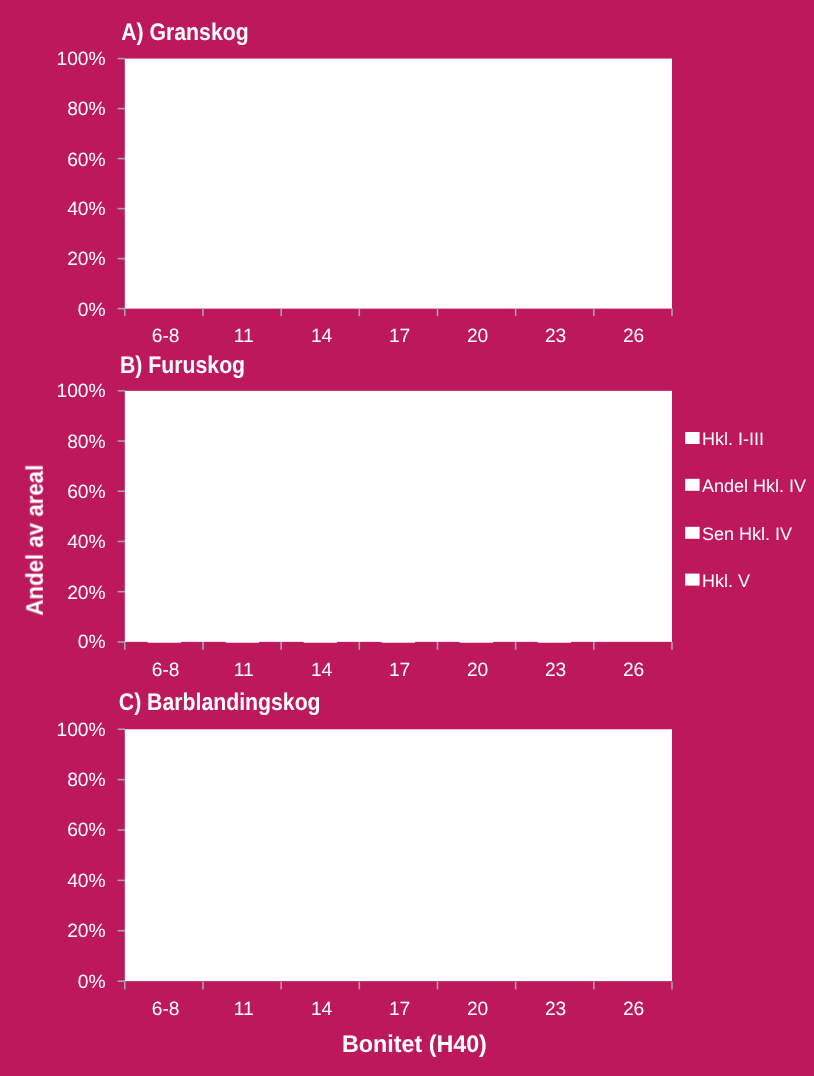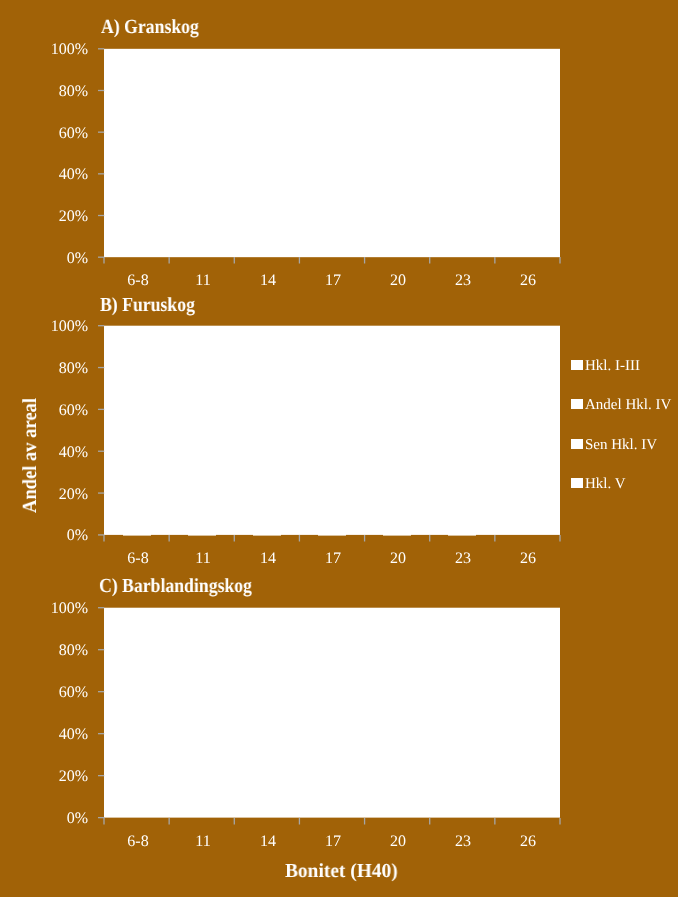--- a/index.html
+++ b/index.html
@@ -1,19 +1,19 @@
 <!DOCTYPE html>
 <html><head>
 <meta charset="utf-8">
 <style>
   html,body{margin:0;padding:0;background:#000000;}
   body{width:678px;height:897px;overflow:hidden;
        font-family:"Liberation Sans",sans-serif;color:#ffffff;
        -webkit-font-smoothing:antialiased;text-rendering:geometricPrecision;}
-  #fig{position:relative;width:678px;height:897px;background:#a16207;overflow:hidden;font-family:Liberation Serif, serif;}
+  #fig{position:relative;width:678px;height:897px;background:#be185d;overflow:hidden;}
   .ptitle,.ytlab,.xtlab,#ytitle,#xtitle,.legtext{will-change:transform;}
   .plotbg{position:absolute;overflow:visible;}
   .ptitle{position:absolute;font-weight:bold;font-size:20px;line-height:20px;
           color:#ffffff;white-space:nowrap;
           transform:scaleX(0.885);transform-origin:left top;}
   .ytlab{position:absolute;text-align:right;font-size:16px;line-height:16px;
          color:#ffffff;white-space:nowrap;}
   .xtlab{position:absolute;text-align:center;font-size:16px;line-height:16px;
          color:#ffffff;white-space:nowrap;}
   #ytitle-wrap{position:absolute;}

